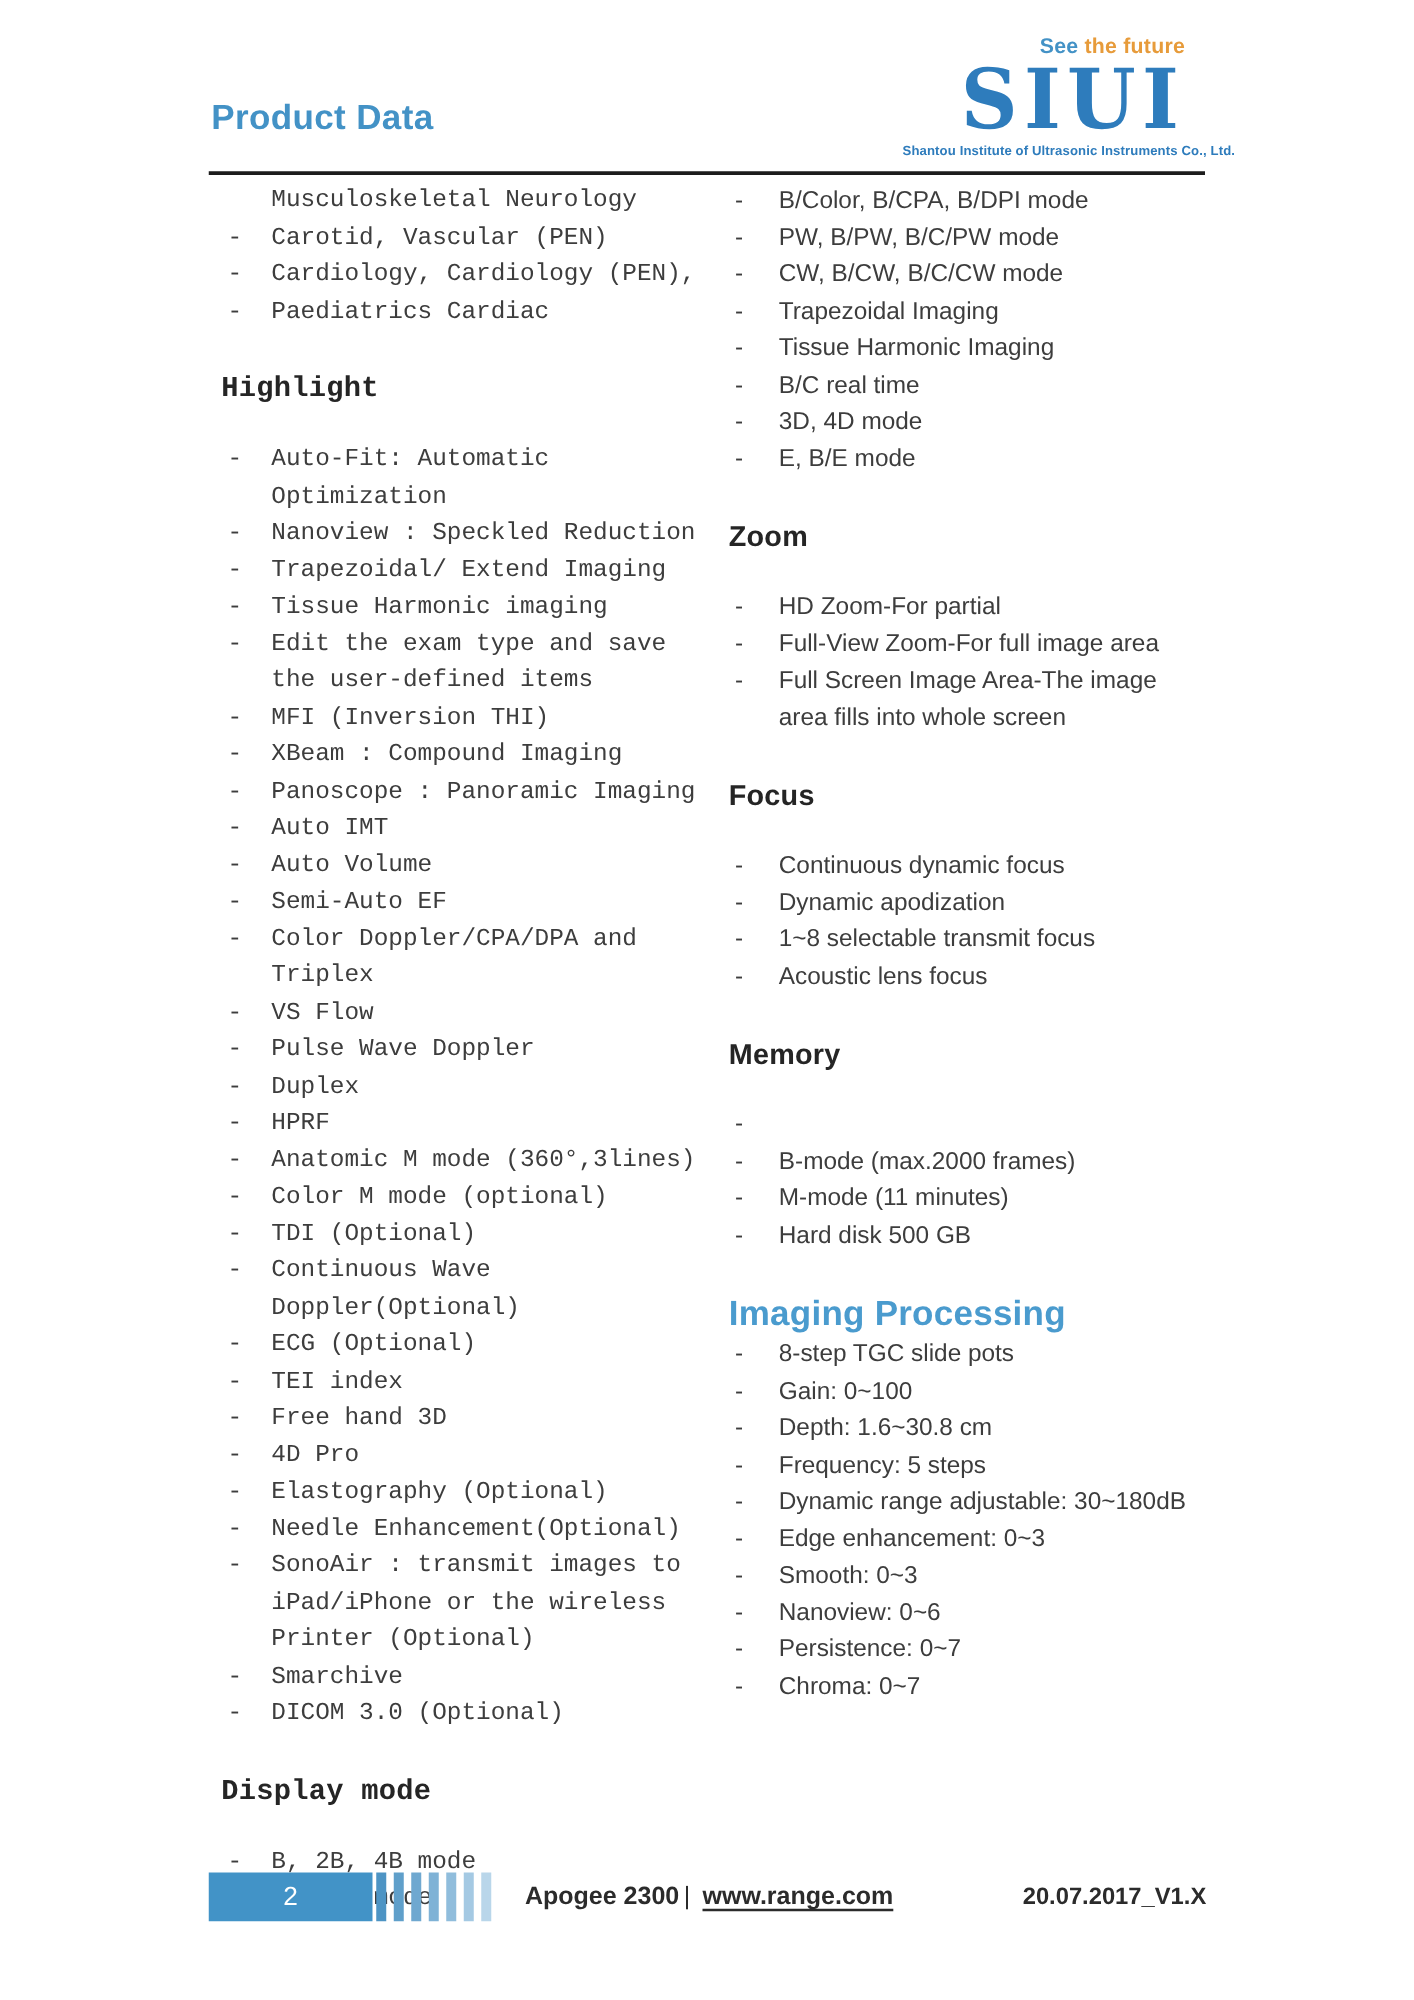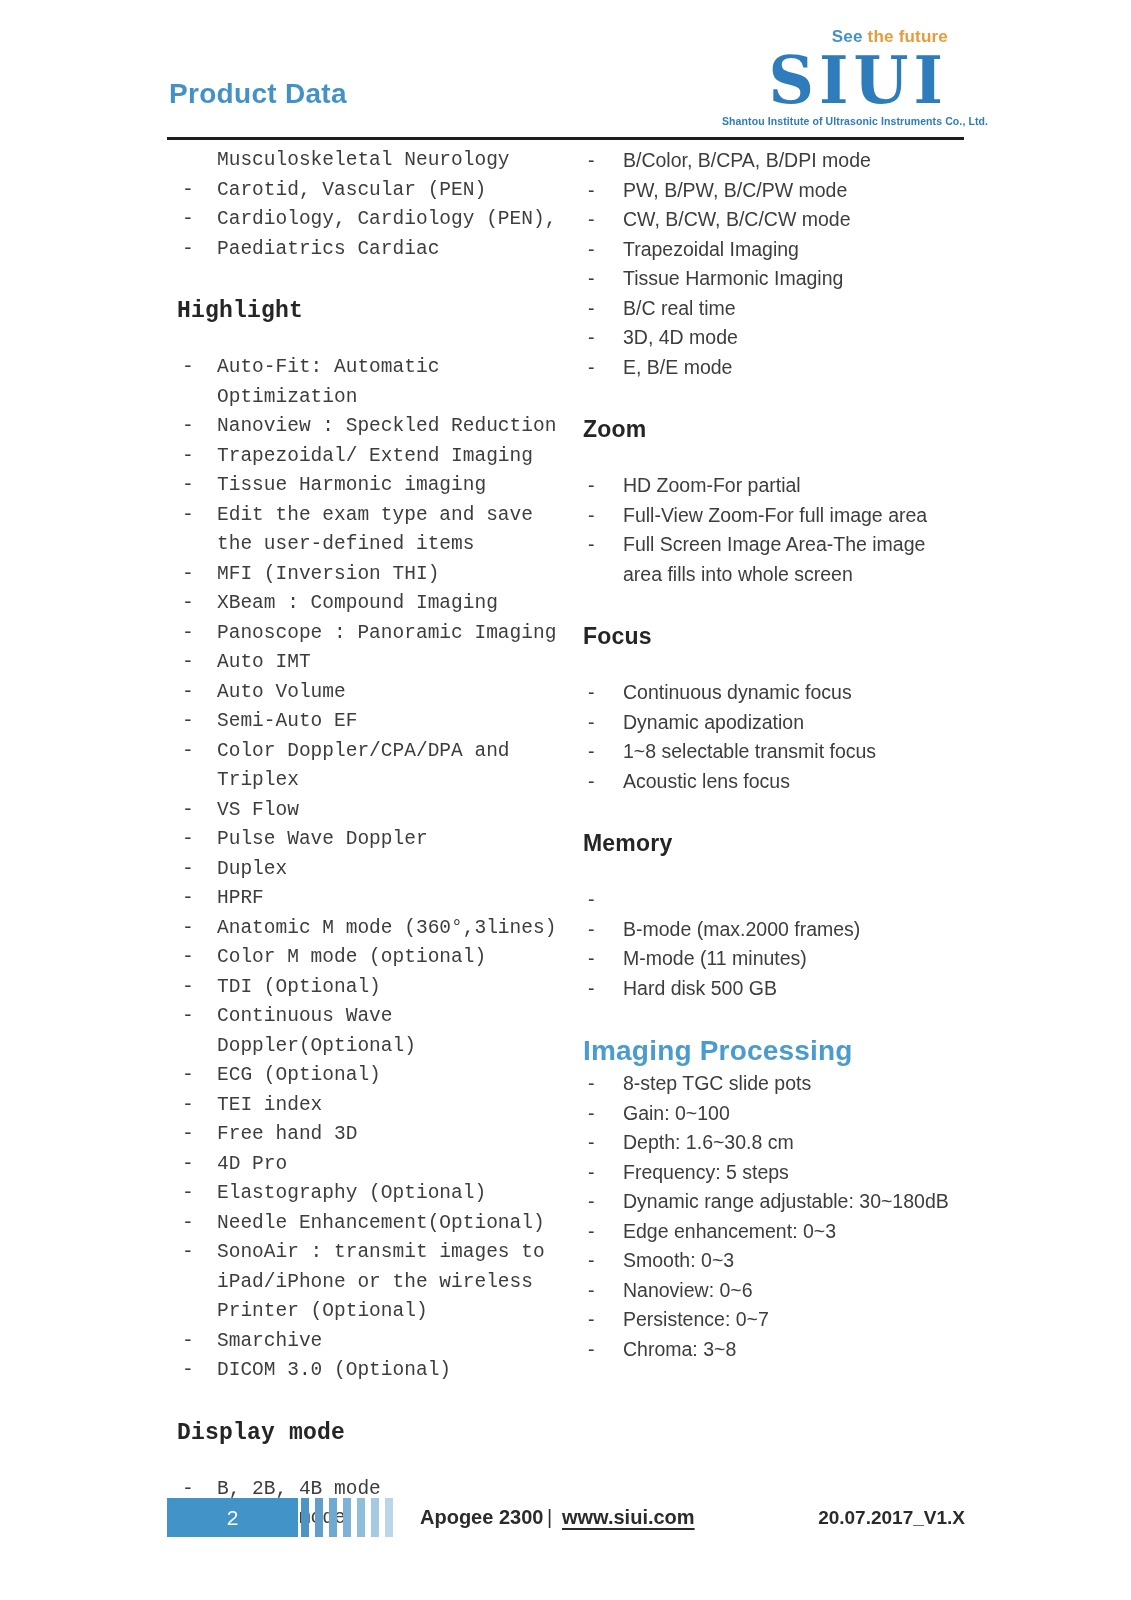--- a/index.html
+++ b/index.html
@@ -362,36 +362,36 @@
       <div class="li">
         <span class="dash">-</span>
         <span class="txt">Nanoview: 0~6</span>
       </div>
       <div class="li">
         <span class="dash">-</span>
         <span class="txt">Persistence: 0~7</span>
       </div>
       <div class="li">
         <span class="dash">-</span>
-        <span class="txt">Chroma: 3~8</span>
+        <span class="txt">Chroma: 0~7</span>
       </div>
     </div>
 
   <div class="footer">
     <div class="page-badge">
       <span>2</span>
     </div>
     <div class="bars">
         <span class="bar" style="background: rgb(77, 148, 196);"></span>
         <span class="bar" style="background: rgb(95, 159, 202);"></span>
         <span class="bar" style="background: rgb(111, 168, 208);"></span>
         <span class="bar" style="background: rgb(127, 178, 214);"></span>
         <span class="bar" style="background: rgb(144, 189, 220);"></span>
         <span class="bar" style="background: rgb(164, 201, 227);"></span>
         <span class="bar" style="background: rgb(185, 214, 234);"></span>
       </div>
     <span class="f-product">Apogee 2300</span>
     <span class="f-sep">|</span>
-    <a class="f-site">www.siui.com</a>
+    <a class="f-site">www.range.com</a>
     <span class="f-version">20.07.2017_V1.X</span>
   </div>
 
 </div>
 
 </body></html>

